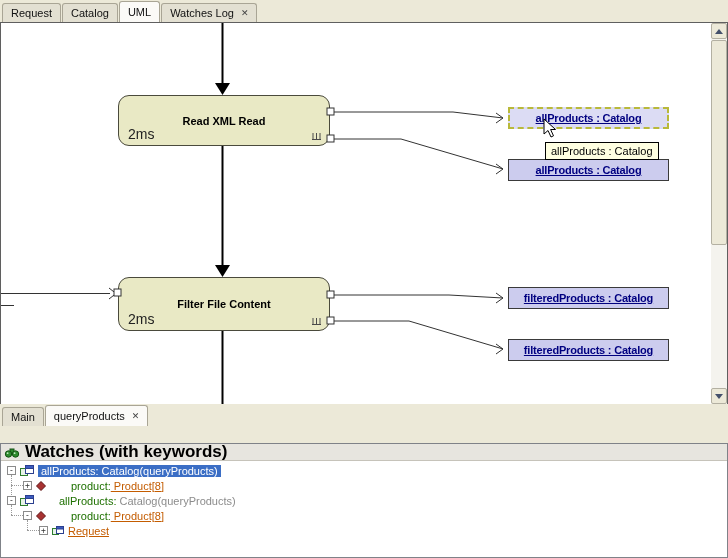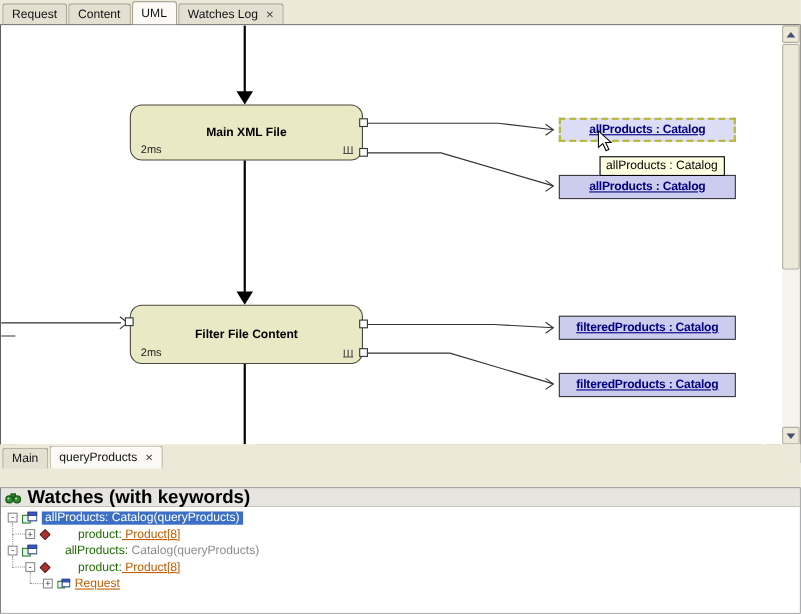--- a/index.html
+++ b/index.html
@@ -19,21 +19,21 @@
   
   .frame { position:absolute; left:0; top:22px; width:728px; height:399px; border:1px solid #5f5f5f; background:#fff; }
   .canvas { position:absolute; left:0; top:0; width:710px; height:381px; background:#fff; overflow:hidden; }
   .wires { position:absolute; left:0; top:0; z-index:3; pointer-events:none; }
 
   .node { position:absolute; width:212px; height:51px; background:var(--node-fill,#e9e9c5); border:1px solid var(--node-border,#4a4a3c);
           border-radius:11px; display:flex; align-items:center; justify-content:center; z-index:2; }
   #node1 { left:117px; top:72px; }
   #node2 { left:117px; top:254px; height:54px; }
   .node-title { font-size:11px; font-weight:bold; color:#000; }
-  .node-duration { position:absolute; left:9px; bottom:3px; font-size:10px; color:#222; }
+  .node-duration { position:absolute; left:9px; bottom:3px; font-size:14px; color:#222; }
   .node-icon { position:absolute; right:6px; bottom:4px; }
 
   .outbox { position:absolute; left:507px; width:161px; height:22px; background:var(--label-fill,#ccccee); border:1px solid #3a3a3a;
             display:flex; align-items:center; justify-content:center; z-index:2; }
   #out1 { top:84px; background:#dcdcf4; border:2px dashed #b9b93a; }
   #out2 { top:136px; }
   #out3 { top:264px; }
   #out4 { top:316px; }
   .outlink { font-size:11px; font-weight:bold; color:var(--link-text,#000080); text-decoration:underline; white-space:nowrap; letter-spacing:-0.2px; }
 
@@ -82,36 +82,36 @@
 </head>
 <body>
 
 <div class="app">
 
   <div class="tabbar top">
     <div class="tab">
       <span class="tab-label">Request</span>
     </div>
     <div class="tab">
-      <span class="tab-label">Content</span>
+      <span class="tab-label">Catalog</span>
     </div>
     <div class="tab active">
       <span class="tab-label">UML</span>
     </div>
     <div class="tab">
       <span class="tab-label">Watches Log</span>
       <span class="tab-close">✕</span>
     </div>
   </div>
 
   <div class="frame">
     <div class="canvas">
 
       <div class="node" id="node1">
-        <div class="node-title">Main XML File</div>
+        <div class="node-title">Read XML Read</div>
         <div class="node-duration">2ms</div>
         <svg class="node-icon" width="13" height="11">
           <path d="M2,9.5 H11 M3,9.5 V3 M6.5,9.5 V3 M10,9.5 V3" stroke="#4a4a4a" stroke-width="1" fill="none"></path>
         </svg>
       </div>
 
       <div class="node" id="node2">
         <div class="node-title">Filter File Content</div>
         <div class="node-duration">2ms</div>
         <svg class="node-icon" width="13" height="11">

